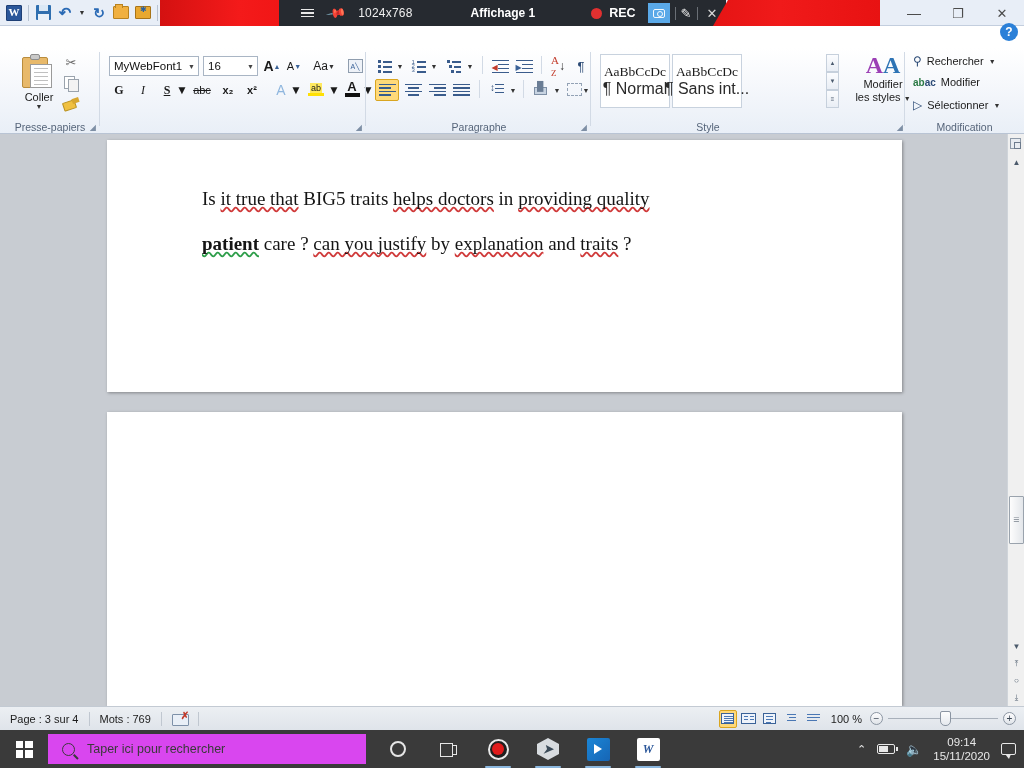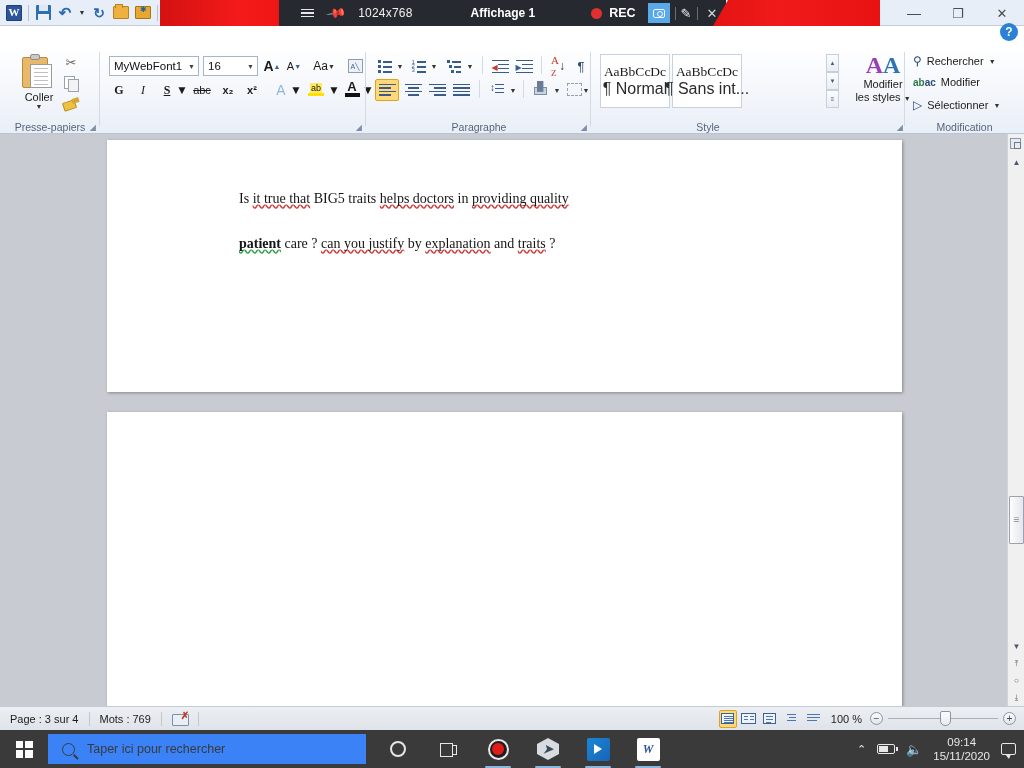--- a/index.html
+++ b/index.html
@@ -186,22 +186,22 @@
     position: absolute; top: 134px; left: 0; width: 1024px; height: 572px;
     background: #c8ccd2;
   }
   .page {
     position: absolute; left: 107px; width: 795px; background: #ffffff;
     box-shadow: 1px 1px 3px rgba(0,0,0,.35);
   }
   .page1 { top: 6px; height: 252px; }
   .page2 { top: 278px; height: 294px; }
   .doctext {
-    font-family: "Liberation Serif", serif; font-size: 14px; color: #151515;
-    line-height: 45px; padding: 36px 0 0 95px; margin-left: 37px;
+    font-family: "Liberation Serif", serif; font-size: 19px; color: #151515;
+    line-height: 45px; padding: 36px 0 0 95px;
   }
   .sq { text-decoration: underline; text-decoration-color:#d03a3a; text-decoration-style: wavy;
         text-decoration-skip-ink:none; }
   .sg { text-decoration: underline; text-decoration-color:#2e9e4a; text-decoration-style: wavy;
         text-decoration-skip-ink:none;font-weight:bold; }
 
   .watermark {
     position: absolute; left: 735px; top: 630px; color: #9aa0a8;
     font-family: "Liberation Sans", sans-serif;
   }
@@ -255,21 +255,21 @@
   
   .taskbar {
     position:absolute; top:730px; left:0; width:1024px; height:38px;
     background:#3a3a3a; display:flex; align-items:center;
   }
   .startbtn { width:48px; height:38px; display:flex;align-items:center;justify-content:center;}
   .winlogo { width:17px;height:17px; display:grid; grid-template-columns:1fr 1fr;
              grid-template-rows:1fr 1fr; gap:2px;}
   .winlogo i { background:#ffffff; display:block; }
   .searchbox {
-    width: 318px; height: 30px; background:#3b82f6; display:flex; align-items:center;
+    width: 318px; height: 30px; background:#d946ef; display:flex; align-items:center;
     padding-left:14px; gap:12px; color:#3a3a3a; font-size:12.5px;
   }
   .mag { width:13px;height:13px;border:1.6px solid #3a3a3a;border-radius:50%;position:relative;display:inline-block;}
   .mag:after{content:"";position:absolute;right:-5px;bottom:-3px;width:6px;height:1.6px;background:#3a3a3a;transform:rotate(45deg);}
   .tb-icons { display:flex; align-items:center; gap:10px; margin-left:12px;}
   .tbi { width:40px; height:38px; display:flex;align-items:center;justify-content:center; position:relative;}
   .cortana { width:16px;height:16px;border:2px solid #e6e6e6;border-radius:50%;}
   .taskview { width:17px;height:14px;position:relative;}
   .taskview:before{content:"";position:absolute;left:0;top:1px;width:11px;height:12px;border:1.5px solid #e6e6e6;}
   .taskview:after{content:"";position:absolute;left:13px;top:3px;width:3px;height:8px;border:1.5px solid #e6e6e6;border-left:none;}

